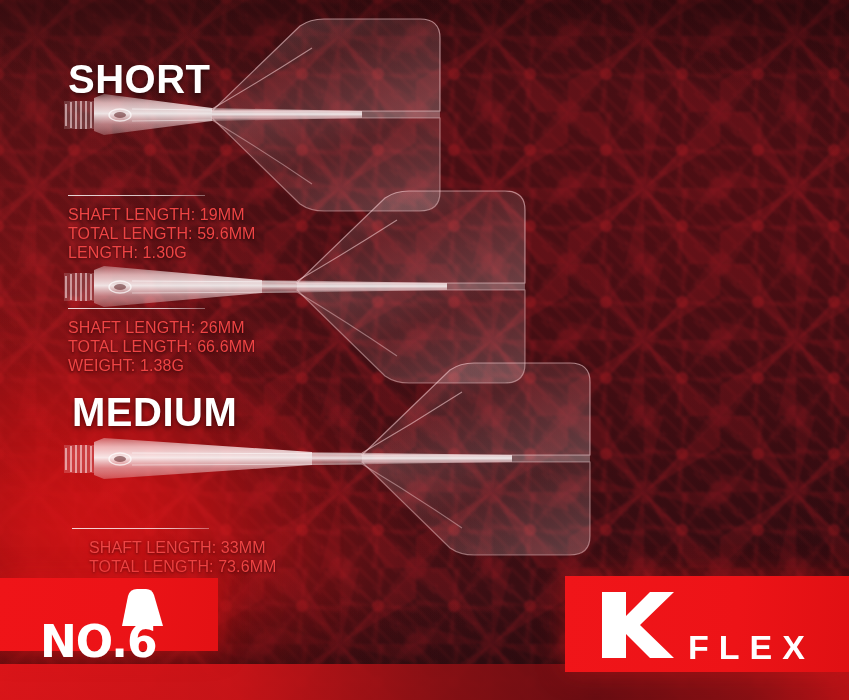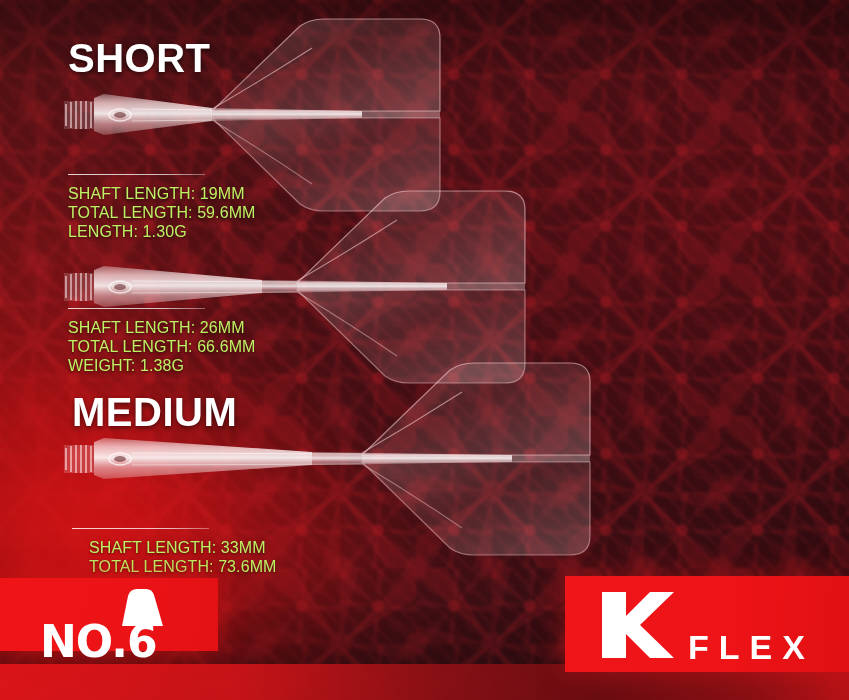--- a/index.html
+++ b/index.html
@@ -86,21 +86,21 @@
     letter-spacing:0.5px;
     line-height:1;
     text-shadow:0 2px 5px rgba(0,0,0,0.55);
     white-space:nowrap;
   }
   .spec-rule {
     height:1px; width:137px;
     background:linear-gradient(90deg, rgba(255,255,255,0.82), rgba(255,255,255,0.72) 70%, rgba(255,255,255,0.35));
   }
   .spec-lines {
-    color:#bef264;
+    color:#ef4444;
     font-size:16px;
     line-height:19px;
     letter-spacing:0.1px;
     white-space:nowrap;
     text-shadow:0 1px 3px rgba(0,0,0,0.6);
   }
 
   
   .banner-no6 {
     position:absolute; left:0; top:578px; width:218px; height:73px;
@@ -196,21 +196,21 @@
       <ellipse cx="58" cy="107" rx="6" ry="3" fill="#5a1a1e" fill-opacity="0.55"></ellipse>
 
       <path d="M70,101 L150,102" stroke="#ffffff" stroke-opacity="0.55" stroke-width="1"></path>
       <path d="M70,113 L150,112" stroke="#ffffff" stroke-opacity="0.45" stroke-width="1"></path>
 
       <path d="M150,101 Q200,72 250,40" stroke="#ffd9db" stroke-opacity="0.55" stroke-width="1.1" fill="none"></path>
       <path d="M150,112 Q200,142 250,176" stroke="#ffd9db" stroke-opacity="0.42" stroke-width="1.1" fill="none"></path>
     </svg>
   </div>
 
-  <div class="spec-block" style="left:68px; top:38px;">
+  <div class="spec-block" style="left:68px; top:59px;">
     <div class="spec-title" style="font-size:40px;">SHORT</div>
     <div class="spec-rule" style="margin-top:96px;"></div>
     <div class="spec-lines" style="margin-top:9px;">
       <div>SHAFT LENGTH: 19MM</div>
       <div>TOTAL LENGTH: 59.6MM</div>
       <div>LENGTH: 1.30G</div>
     </div>
   </div>
 
   <div class="dart" style="left:62px; top:180px; z-index:4;">

